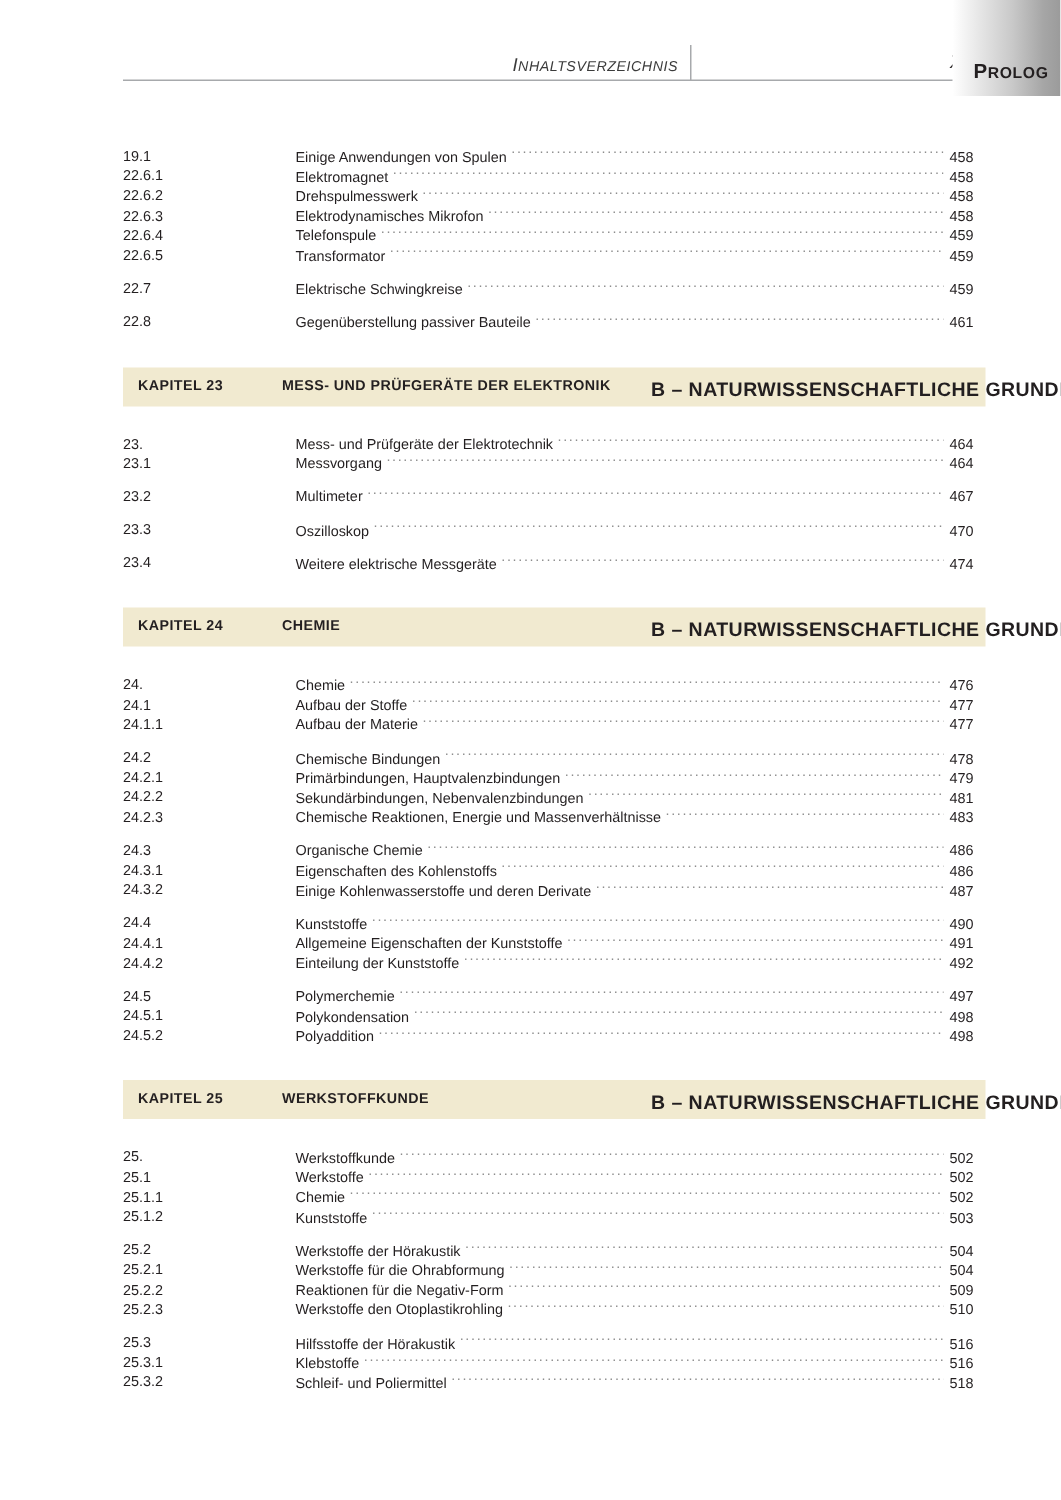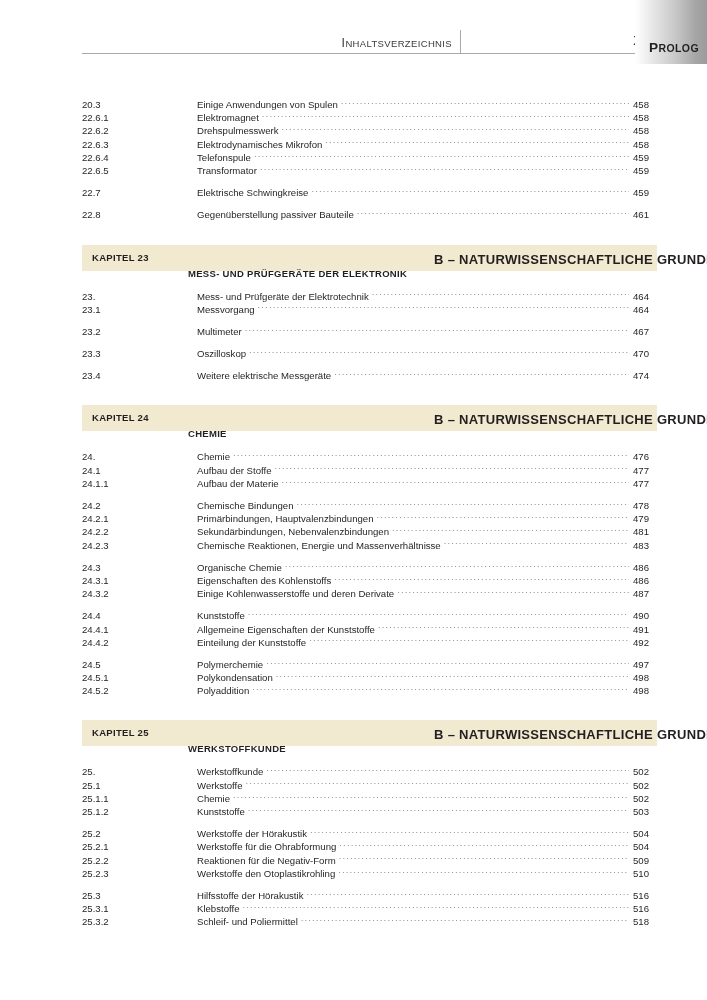--- a/index.html
+++ b/index.html
@@ -16,20 +16,21 @@
     overflow: hidden;
   }
 
   
   #running-head {
     position: absolute;
     left: 0;
     top: 0;
     width: 577px;
     height: 70px;
+    font-style: italic;
   }
   #head-rule {
     position: absolute;
     left: 82px;
     top: 53px;
     width: 575px;
     height: 1px;
     background: #a7a9ac;
   }
   #head-divider {
@@ -116,21 +117,20 @@
   }
   .chapter-bar .cb-title {
     position: absolute;
     left: 106px;
     top: 7px;
     font-size: 9.5px;
     font-weight: bold;
     letter-spacing: 0.3px;
     color: #231f20;
     white-space: nowrap;
-    margin-top: 16px;
   }
   .chapter-bar .cb-part {
     position: absolute;
     left: 352px;
     top: 7px;
     font-size: 13px;
     font-weight: bold;
     letter-spacing: 0.3px;
     color: #231f20;
     white-space: nowrap;
@@ -204,21 +204,21 @@
 </div>
 
 <div id="thumb-tab">
   <div id="thumb-tab-label">
     <span class="sc"><span class="cap">P</span><span>ROLOG</span></span>
   </div>
 </div>
 
 <div id="toc">
     <div class="toc-row">
-      <span class="num">20.3</span>
+      <span class="num">19.1</span>
       <span class="body">
         <span class="label">Einige Anwendungen von Spulen</span>
         <span class="leader"></span>
         <span class="page">458</span>
       </span>
     </div>
     <div class="toc-row">
       <span class="num">22.6.1</span>
       <span class="body">
         <span class="label">Elektromagnet</span>

